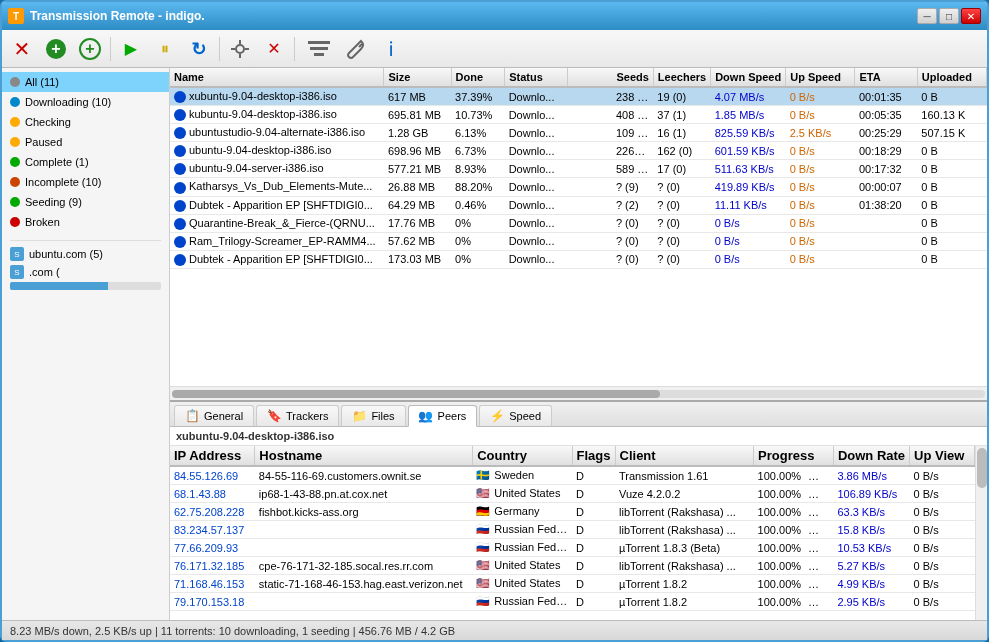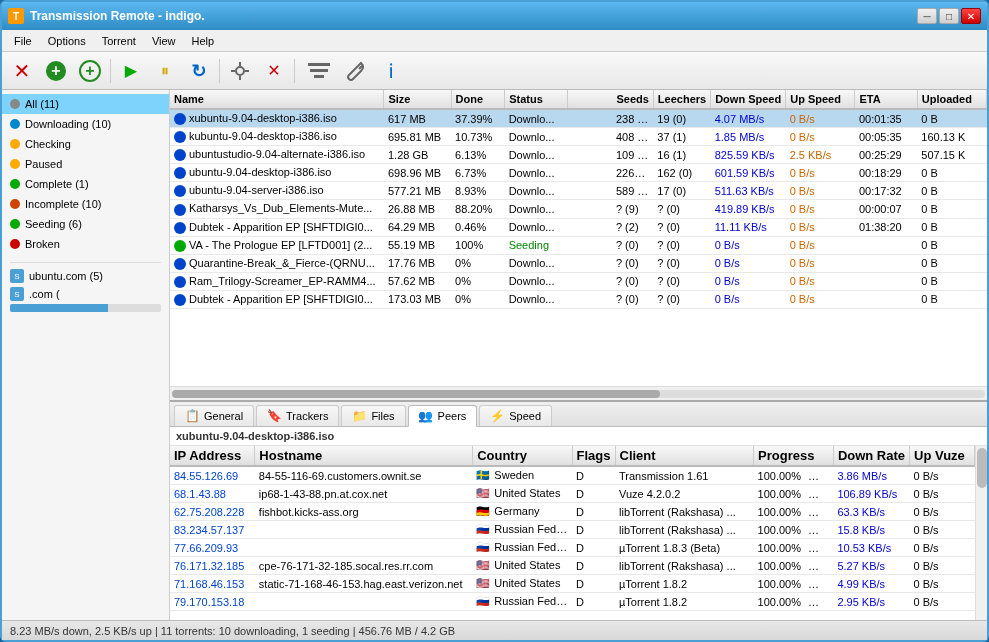--- a/index.html
+++ b/index.html
@@ -357,27 +357,20 @@
   <div class="title-bar">
     <div class="title-bar-icon">T</div>
     <span class="title-text">Transmission Remote - indigo.</span>
     <div class="window-controls">
       <div class="win-btn minimize">─</div>
       <div class="win-btn maximize">□</div>
       <div class="win-btn close">✕</div>
     </div>
   </div>
 
-  <div class="menu-bar">
-    <div class="menu-item">File</div>
-    <div class="menu-item">Options</div>
-    <div class="menu-item">Torrent</div>
-    <div class="menu-item">View</div>
-    <div class="menu-item">Help</div>
-  </div>
 
   <div class="toolbar">
     <div class="tb-btn" style="color:#cc0000; font-size:20px;">✕</div>
     <div class="tb-btn" style="color:#228B22; font-size:22px; font-weight:bold;">
       <svg width="22" height="22" viewBox="0 0 22 22">
           <circle cx="11" cy="11" r="10" fill="#228B22"></circle>
           <text x="11" y="16" text-anchor="middle" fill="white" font-size="16" font-weight="bold">+</text>
         </svg>
     </div>
     <div class="tb-btn" style="color:#228B22; font-size:20px;">
@@ -441,21 +434,21 @@
         <div class="sidebar-item">
           <div class="sidebar-dot" style="background:#00aa00"></div>
           <span class="sidebar-label">Complete (1)</span>
         </div>
         <div class="sidebar-item">
           <div class="sidebar-dot" style="background:#cc4400"></div>
           <span class="sidebar-label">Incomplete (10)</span>
         </div>
         <div class="sidebar-item">
           <div class="sidebar-dot" style="background:#00aa00"></div>
-          <span class="sidebar-label">Seeding (6)</span>
+          <span class="sidebar-label">Seeding (9)</span>
         </div>
         <div class="sidebar-item">
           <div class="sidebar-dot" style="background:#cc0000"></div>
           <span class="sidebar-label">Broken</span>
         </div>
       </div>
 
       <div class="sidebar-divider"></div>
 
       <div class="sidebar-server">
@@ -565,32 +558,20 @@
               <tr>
     <td class="col-name"><span class="torrent-icon" style="background:#0044cc"></span>Dubtek - Apparition EP [SHFTDIGI0...</td>
     <td class="col-size">64.29 MB</td>
     <td class="col-done">0.46%</td>
     <td class="col-status" style="">Downlo...</td>
     <td class="col-seeds">? (2)</td>
     <td class="col-leech">? (0)</td>
     <td class="col-down down-speed">11.11 KB/s</td>
     <td class="col-up up-speed">0 B/s</td>
     <td class="col-eta">01:38:20</td>
-    <td class="col-upload">0 B</td>
-  </tr>
-              <tr>
-    <td class="col-name"><span class="torrent-icon" style="background:#00aa00"></span>VA - The Prologue EP [LFTD001] (2...</td>
-    <td class="col-size">55.19 MB</td>
-    <td class="col-done">100%</td>
-    <td class="col-status" style="color:#008800">Seeding</td>
-    <td class="col-seeds">? (0)</td>
-    <td class="col-leech">? (0)</td>
-    <td class="col-down down-speed">0 B/s</td>
-    <td class="col-up up-speed">0 B/s</td>
-    <td class="col-eta"></td>
     <td class="col-upload">0 B</td>
   </tr>
               <tr>
     <td class="col-name"><span class="torrent-icon" style="background:#0044cc"></span>Quarantine-Break_&amp;_Fierce-(QRNU...</td>
     <td class="col-size">17.76 MB</td>
     <td class="col-done">0%</td>
     <td class="col-status" style="">Downlo...</td>
     <td class="col-seeds">? (0)</td>
     <td class="col-leech">? (0)</td>
     <td class="col-down down-speed">0 B/s</td>
@@ -663,21 +644,21 @@
             <table class="peers-table">
               <thead>
                 <tr>
                   <th style="width:85px">IP Address</th>
                   <th style="width:220px">Hostname</th>
                   <th style="width:100px">Country</th>
                   <th style="width:40px">Flags</th>
                   <th style="width:140px">Client</th>
                   <th style="width:80px">Progress</th>
                   <th style="width:75px">Down Rate</th>
-                  <th style="width:65px">Up Vuze</th>
+                  <th style="width:65px">Up View</th>
                 </tr>
               </thead>
               <tbody id="peers-tbody">
               <tr>
     <td style="color:#0044cc">84.55.126.69</td>
     <td>84-55-116-69.customers.ownit.se</td>
     <td><span style="margin-right:4px">🇸🇪</span>Sweden</td>
     <td>D</td>
     <td>Transmission 1.61</td>
     <td>

